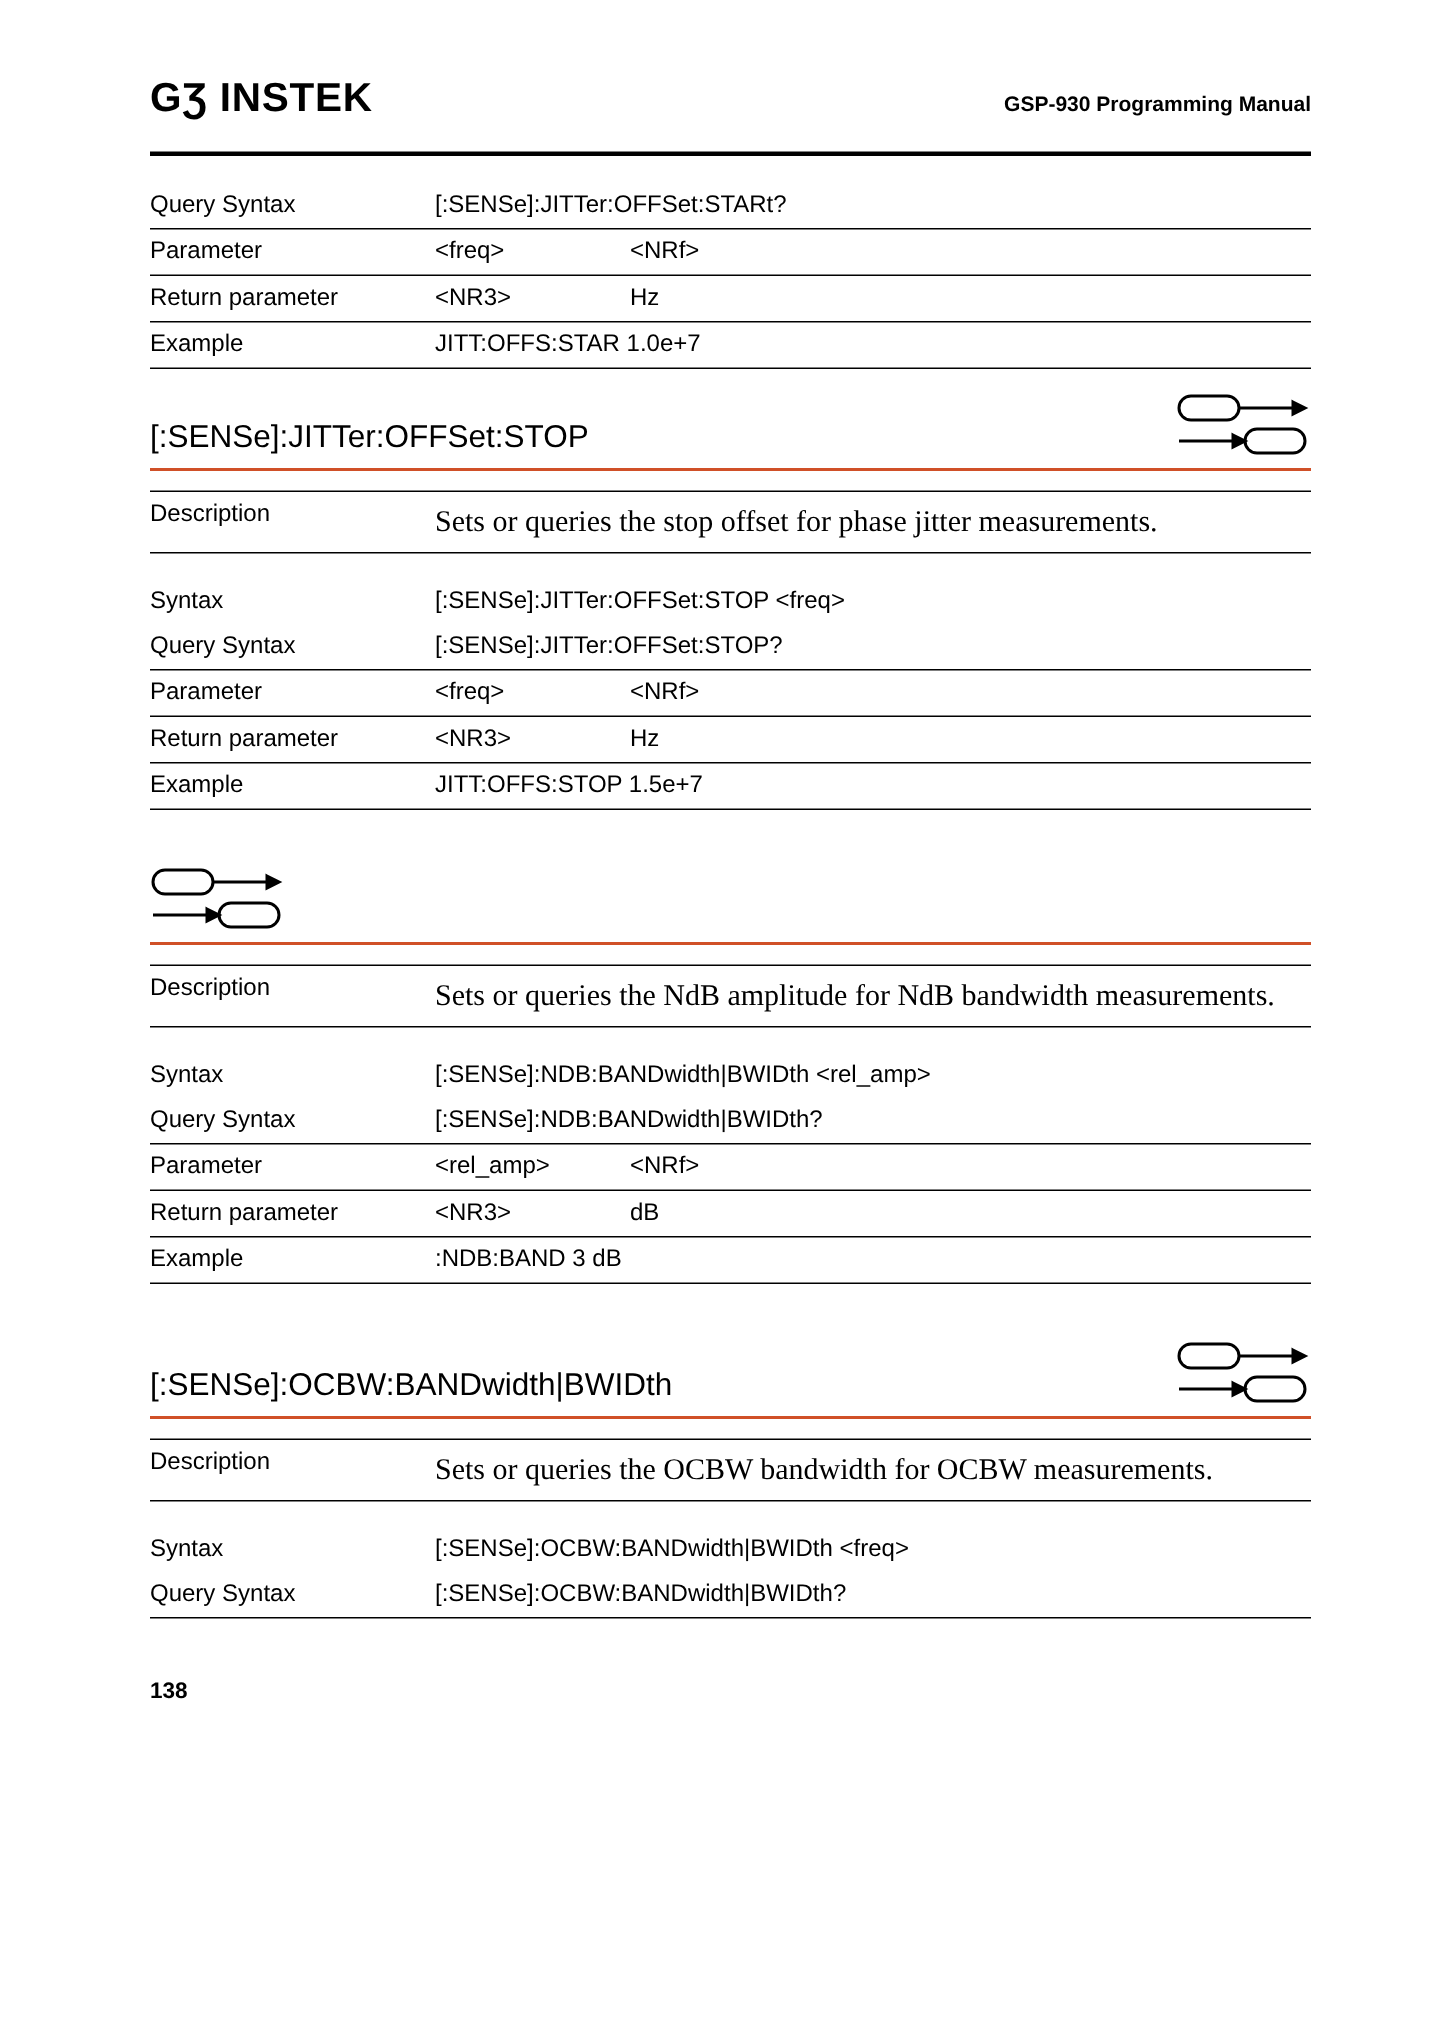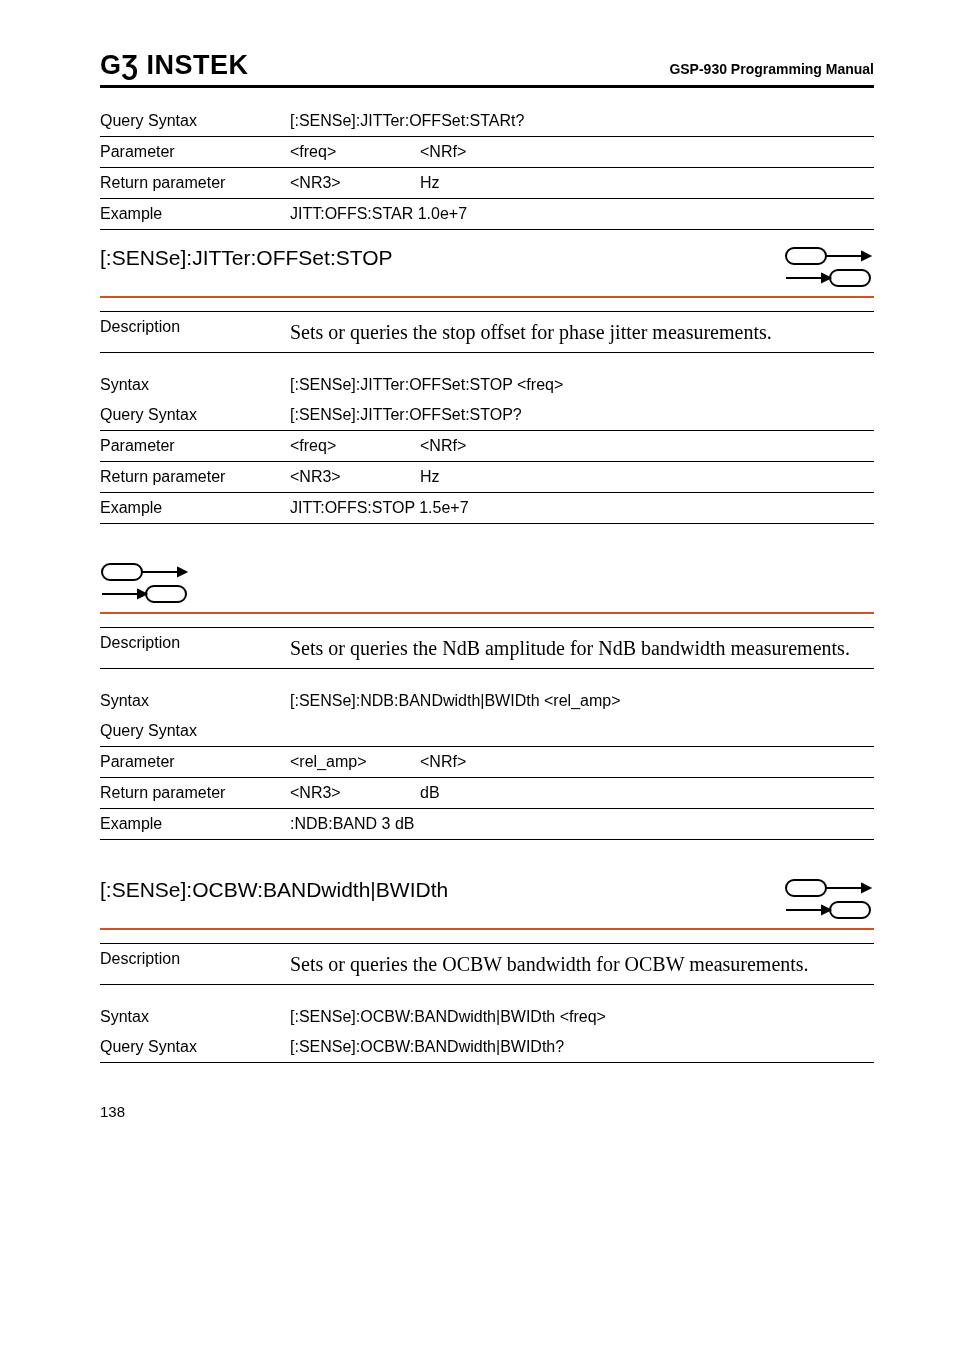--- a/index.html
+++ b/index.html
@@ -9,21 +9,21 @@
     background: #fff;
     font-family: Georgia, 'Times New Roman', serif;
     color: #000;
     padding: 50px 80px 30px 100px;
   }
   .header-bar {
     display: flex;
     justify-content: space-between;
     align-items: baseline;
     border-bottom: 3px solid #000;
-    padding-bottom: 4px;
+    padding-bottom: 20px;
     margin-bottom: 18px;
     gap: 18px;
   }
   .brand {
     font-family: Arial, Helvetica, sans-serif;
     font-weight: 900;
     font-size: 27px;
     letter-spacing: 0.5px;
   }
   .manual-title {
@@ -49,28 +49,28 @@
   }
   .section-head {
     font-family: Arial, Helvetica, sans-serif;
     font-size: 21px;
     font-weight: 400;
     padding-top: 38px;
     padding-bottom: 8px;
     border-bottom: 2.5px solid #d05028;
     display: flex;
     justify-content: space-between;
-    align-items: flex-start;
+    align-items: flex-end;
   }
   .section-head.first { padding-top: 16px; }
   .spacer-after-section { height: 14px; border-bottom: 1px solid #000; }
   .icon-wrap { display:flex; flex-direction:column; gap:4px; align-items:flex-start; }
   .page-num {
     font-family: Arial, Helvetica, sans-serif;
-    font-weight: 400;
+    font-weight: 700;
     font-size: 15px;
     margin-top: 40px;
   }
 </style>
 </head>
 <body>
 
 <div class="header-bar">
   <span class="brand">GƷ INSTEK</span>
   <span class="manual-title">GSP-930 Programming Manual</span>
@@ -156,20 +156,21 @@
 <div class="row">
   <span class="col1">Description</span>
   <span class="col3 desc-text">Sets or queries the NdB amplitude for NdB bandwidth measurements.</span>
 </div>
 <div class="row noborder">
   <span class="col1">Syntax</span>
   <span class="col3">[:SENSe]:NDB:BANDwidth|BWIDth &lt;rel_amp&gt;</span>
 </div>
 <div class="row">
   <span class="col1">Query Syntax</span>
+  <span class="col3">[:SENSe]:NDB:BANDwidth|BWIDth?</span>
 </div>
 <div class="row">
   <span class="col1">Parameter</span>
   <span class="col2">&lt;rel_amp&gt;</span>
   <span class="col3">&lt;NRf&gt;</span>
 </div>
 <div class="row">
   <span class="col1">Return parameter</span>
   <span class="col2">&lt;NR3&gt;</span>
   <span class="col3">dB</span>

